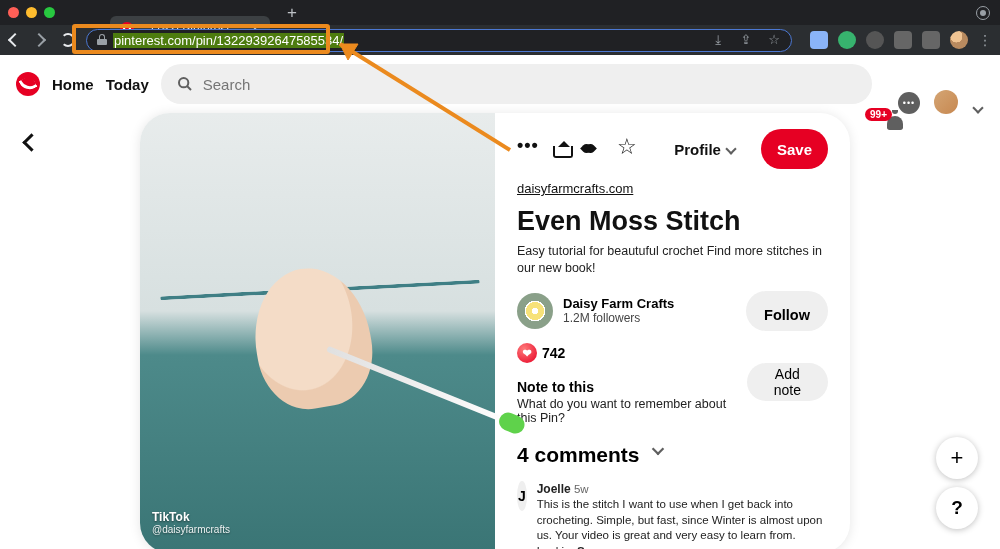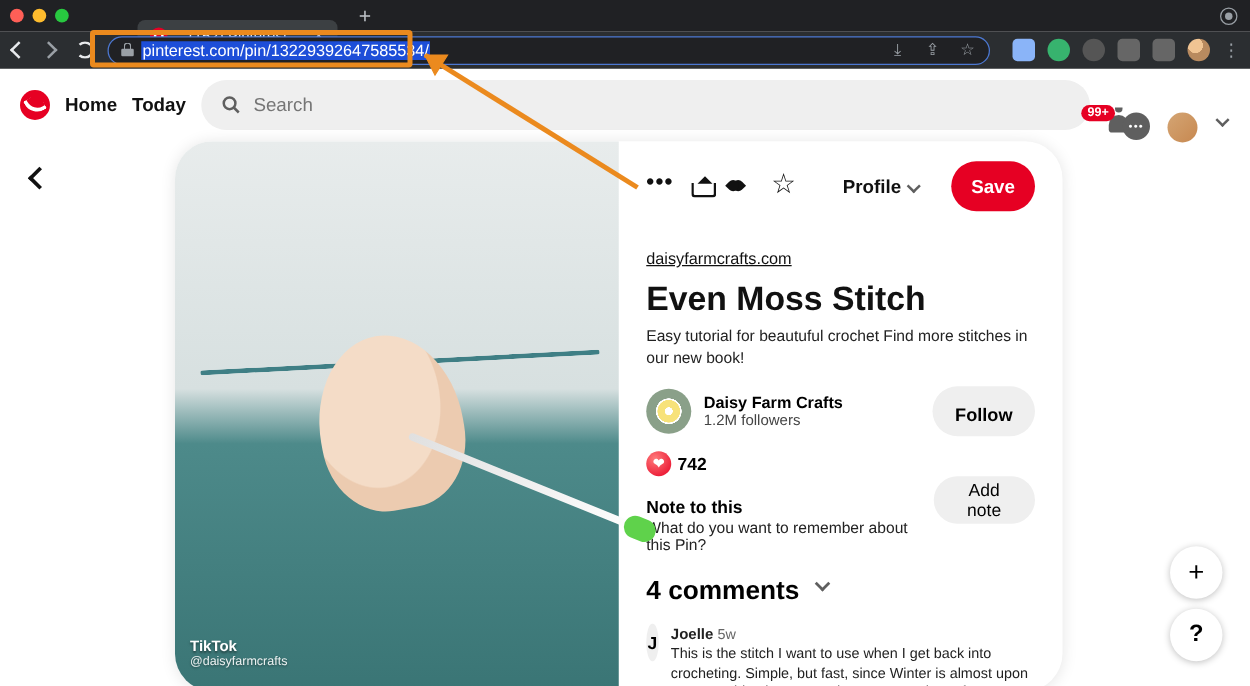--- a/index.html
+++ b/index.html
@@ -31,21 +31,21 @@
   .settings-dot:before{content:"";position:absolute;inset:3px;background:#9aa0a6;border-radius:50%;}
   .chrome-toolbar{height:30px;background:var(--chrome-dark);display:flex;align-items:center;padding:0 8px;gap:10px;color:#9aa0a6;}
   .nav-ico{width:16px;height:16px;position:relative;flex:0 0 auto;}
   .arrow-l:before{content:"";position:absolute;left:2px;top:3px;border:solid #e8eaed;border-width:0 0 2px 2px;width:8px;height:8px;transform:rotate(45deg);}
   .arrow-r:before{content:"";position:absolute;left:0;top:3px;border:solid #9aa0a6;border-width:2px 2px 0 0;width:8px;height:8px;transform:rotate(45deg);}
   .reload:before{content:"";position:absolute;inset:1px;border:2px solid #e8eaed;border-left-color:transparent;border-radius:50%;}
   .omnibox-wrap{flex:1;position:relative;height:23px;background:#202124;border:1px solid #4c78d2;border-radius:14px;display:flex;align-items:center;padding:0 10px;gap:6px;}
   .lock{width:10px;height:10px;position:relative;}
   .lock:before{content:"";position:absolute;bottom:0;left:0;width:10px;height:6px;background:#9aa0a6;border-radius:1px;}
   .lock:after{content:"";position:absolute;top:-1px;left:2px;width:4px;height:5px;border:1.5px solid #9aa0a6;border-bottom:none;border-radius:3px 3px 0 0;}
-  .url{color:#fff;font-size:13px;background:#1d4ed8;padding:0 1px;}
+  .url{color:#fff;font-size:13px;background:#4d7c0f;padding:0 1px;}
   .omni-right{margin-left:auto;display:flex;gap:14px;align-items:center;}
   .omni-ico{width:14px;height:14px;color:#9aa0a6;font-size:13px;line-height:14px;text-align:center;}
   .ext-row{display:flex;gap:10px;align-items:center;margin-left:8px;}
   .ext{width:18px;height:18px;border-radius:4px;}
   .ext.a{background:#8ab4f8;} .ext.b{background:#37b36e;border-radius:50%;} .ext.c{background:#555;border-radius:50%;} .ext.d{background:#666;} .ext.e{background:#666;}
   .avatar-browser{width:18px;height:18px;border-radius:50%;background:radial-gradient(circle at 35% 30%,#f0c493 35%,#b88a5f 36%);}
   .kebab{color:#9aa0a6;font-size:14px;}
 
   
   .omni-highlight{position:absolute;border:4px solid var(--highlight);border-radius:3px;pointer-events:none;z-index:50;}
@@ -54,21 +54,21 @@
   .anno-arrow{position:absolute;z-index:50;pointer-events:none;stroke:var(--highlight);fill:var(--highlight);}
 
   
   .p-header{height:58px;display:flex;align-items:center;padding:0 16px;gap:12px;}
   .p-logo{width:24px;height:24px;border-radius:50%;background:var(--pin-red);position:relative;flex:0 0 auto;}
   .p-logo:after{content:"";position:absolute;inset:5px;border:3px solid #fff;border-top:none;border-right:none;border-radius:0 0 0 12px;transform:rotate(-30deg);}
   .p-nav{font-size:15px;font-weight:600;color:#111;text-decoration:none;}
   .p-search{flex:1;height:40px;background:var(--pill);border-radius:24px;display:flex;align-items:center;gap:8px;padding:0 16px;color:#5f5f5f;}
   .p-search svg{width:16px;height:16px;}
   .p-search input{border:none;background:transparent;font-size:15px;outline:none;flex:1;color:#6d28d9;}
-  .hdr-icons{display:flex;align-items:flex-start;gap:14px;margin-top:36px;}
+  .hdr-icons{display:flex;align-items:flex-end;gap:14px;margin-top:36px;}
   .bell-wrap{position:relative;}
   .bell{width:22px;height:22px;position:relative;}
   .bell:before{content:"";position:absolute;left:3px;top:2px;width:16px;height:14px;background:#5f5f5f;border-radius:9px 9px 3px 3px;}
   .bell:after{content:"";position:absolute;left:8px;bottom:0;width:6px;height:4px;background:#5f5f5f;border-radius:0 0 4px 4px;}
   .badge{position:absolute;top:-6px;right:-8px;background:var(--pin-red);color:#fff;font-size:10px;font-weight:700;border-radius:10px;padding:1px 5px;}
   .chat{width:22px;height:22px;border-radius:50%;background:#5f5f5f;position:relative;}
   .chat:after{content:"•••";position:absolute;inset:0;color:#fff;font-size:9px;text-align:center;line-height:22px;letter-spacing:1px;}
   .p-avatar{width:24px;height:24px;border-radius:50%;background:linear-gradient(135deg,#d4a574,#c78850);}
   .caret{width:12px;height:12px;position:relative;}
   .caret:before{content:"";position:absolute;left:2px;top:2px;width:6px;height:6px;border:solid #5f5f5f;border-width:0 2px 2px 0;transform:rotate(45deg);}
@@ -93,21 +93,21 @@
   .dots:before{content:"•••";font-size:18px;font-weight:900;letter-spacing:1px;position:absolute;inset:0;line-height:14px;}
   .share:before{content:"";position:absolute;left:3px;bottom:2px;width:16px;height:10px;border:2.5px solid #111;border-top:none;border-radius:0 0 3px 3px;}
   .share:after{content:"";position:absolute;left:8px;top:-3px;border:6px solid transparent;border-bottom-color:#111;}
   .heart:before{content:"";position:absolute;left:2px;top:6px;width:9px;height:9px;background:#111;border-radius:50% 50% 0 50%;transform:rotate(-45deg);}
   .heart:after{content:"";position:absolute;right:2px;top:6px;width:9px;height:9px;background:#111;border-radius:50% 50% 50% 0;transform:rotate(45deg);}
   .star:before{content:"☆";font-size:22px;position:absolute;inset:-4px 0 0 0;}
   .spacer{flex:1;}
   .profile-dd{display:flex;align-items:center;gap:4px;font-weight:600;font-size:15px;color:#111;}
   .save-btn{background:var(--pin-red);color:#fff;border:none;border-radius:22px;height:40px;padding:0 16px;font-size:15px;font-weight:600;}
 
-  .source-link{margin-top:30px;font-size:13px;color:#111;text-decoration:underline;}
+  .source-link{margin-top:12px;font-size:13px;color:#111;text-decoration:underline;}
   .pin-title{margin:10px 0 6px 0;font-size:27px;font-weight:700;color:#111;}
   .pin-desc{font-size:12.5px;color:#222;line-height:1.35;}
 
   .creator-row{display:flex;align-items:center;margin-top:14px;gap:10px;}
   .creator-avatar{width:36px;height:36px;border-radius:50%;background:radial-gradient(circle at 50% 50%,#fff 12%,#f7e27a 13% 35%,#fff 36% 40%,#8aa089 41%);}
   .creator-name{font-size:13px;font-weight:700;}
   .creator-followers{font-size:12px;color:#444;}
   .follow-btn{margin-left:auto;background:var(--pill);border:none;border-radius:22px;height:40px;padding:16px 18px;font-size:14.5px;font-weight:600;}
 
   .reacts{margin-top:12px;display:flex;align-items:center;gap:5px;font-size:14px;font-weight:600;}

